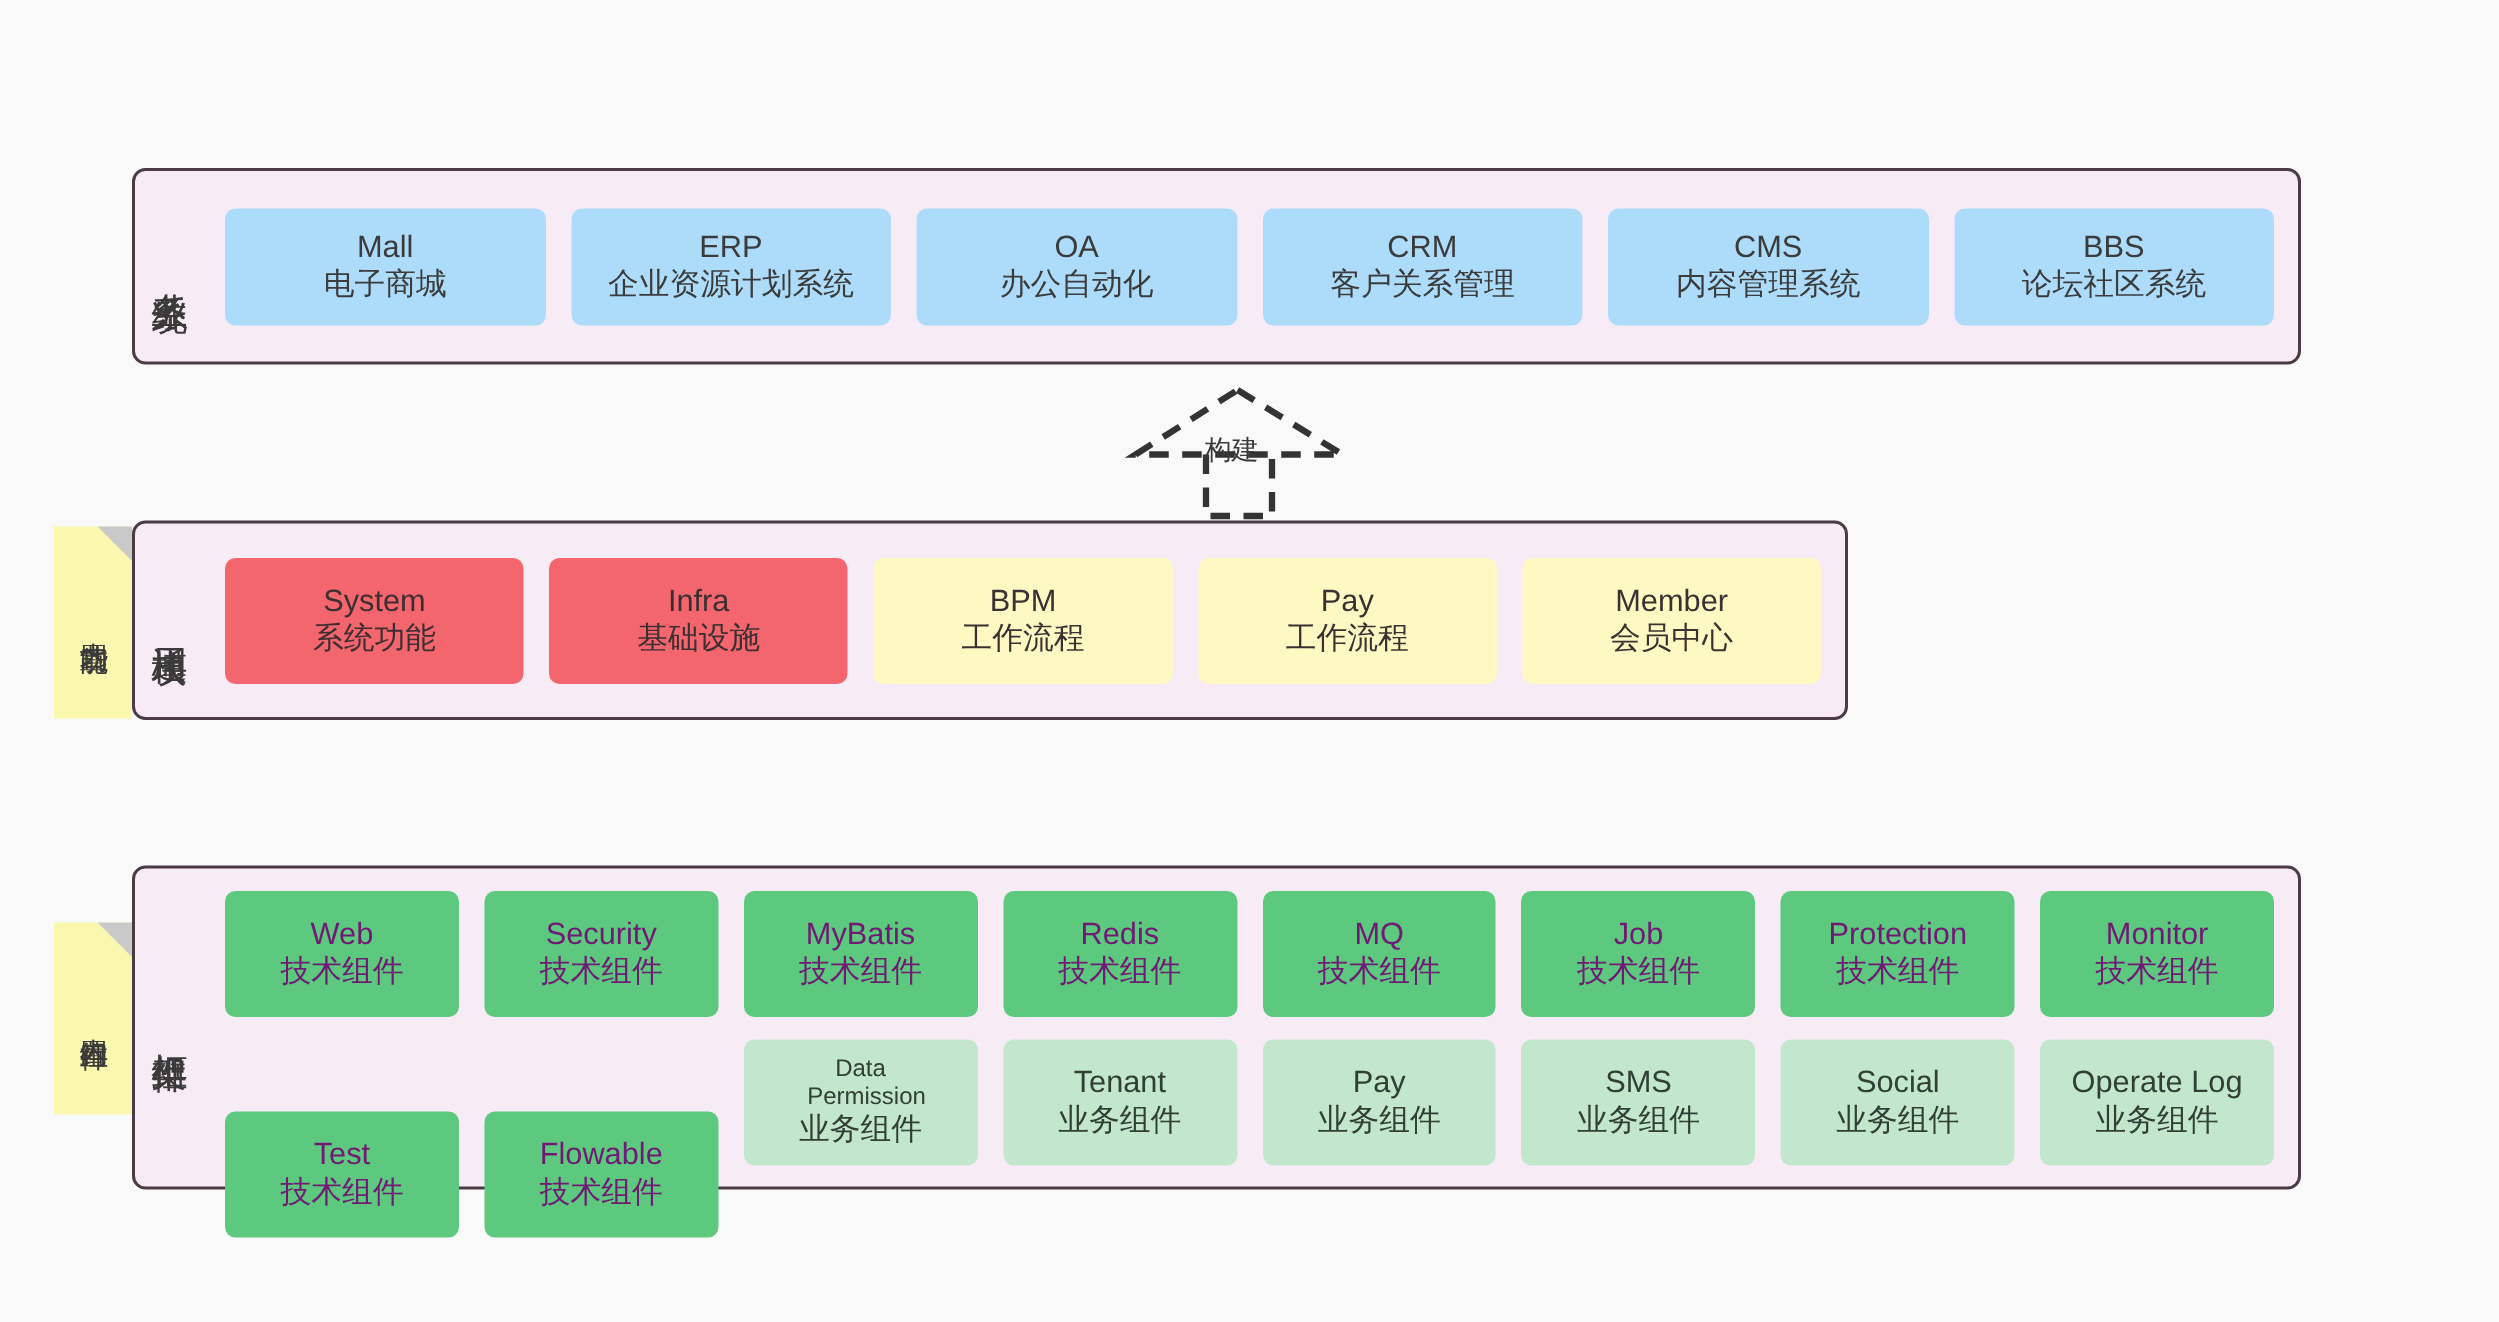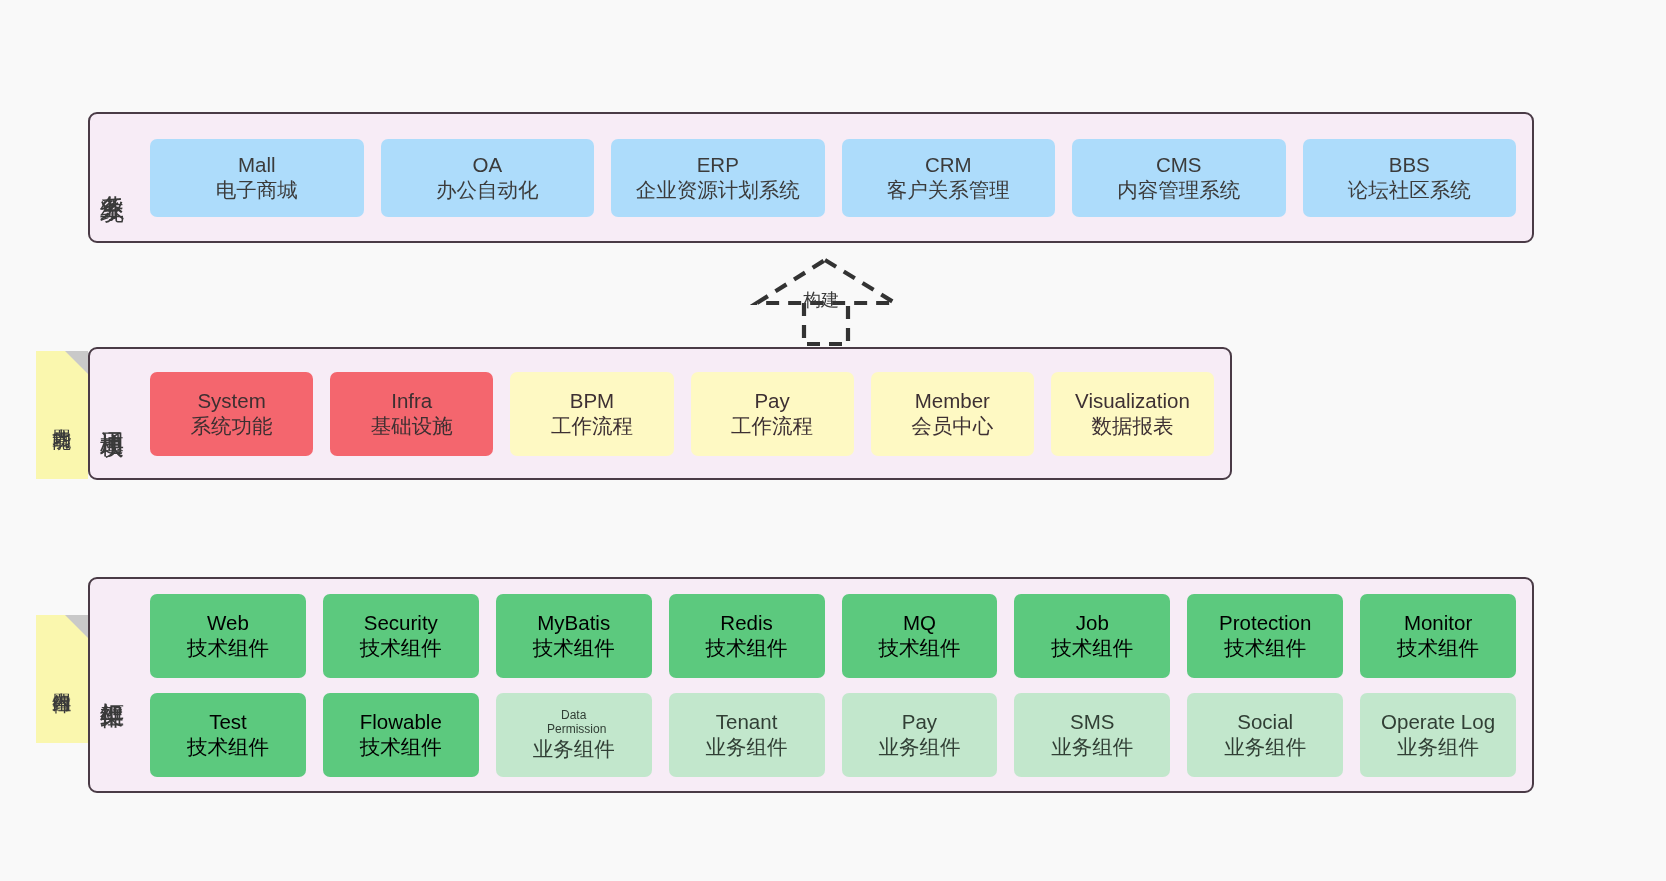--- a/index.html
+++ b/index.html
@@ -61,30 +61,30 @@
     flex-direction:column;
     align-items:center;
     justify-content:center;
     text-align:center;
     box-sizing:border-box;
     padding:6px 4px;
     line-height:1.2;
   }
   .node .t1{font-size:20.5px;}
   .node .t2{font-size:20.5px;}
-  .node.wrap .t1{font-size:12px;}
+  .node.wrap .t1{font-size:16px;}
 
   .h-sys{height:78px;}
   .h-mod{height:84px;}
   .h-cmp{height:84px;}
 
   .blue      {background:#ADDCFB;color:#3B3B3B;}
   .red       {background:#F4666E;color:#3D2F31;}
   .pink      {background:#fef9c3;color:#3D3033;}
-  .green     {background:#5CC97E;color:#000000;}
+  .green     {background:#5CC97E;color:#701a75;margin-top:48px;}
   .greenlight{background:#C2E7CC;color:#313F35;}
 
   
   .uml{position:absolute;}
   .uml svg{display:block;overflow:visible;}
   .uml-label{
     position:absolute;
     font-size:18px;
     color:#3A3A3A;
     background:transparent;
@@ -124,26 +124,26 @@
 
   <div class="layer" id="layer-0" style="left:88px;top:112px;width:1446px;height:131px;">
     <div class="layer-label">业务系统</div>
     <div class="layer-body">
       <div class="row">
         <div class="node blue h-sys">
           <span class="t1">Mall</span>
           <span class="t2">电子商城</span>
         </div>
         <div class="node blue h-sys">
+          <span class="t1">ERP</span>
+          <span class="t2">企业资源计划系统</span>
+        </div>
+        <div class="node blue h-sys">
           <span class="t1">OA</span>
           <span class="t2">办公自动化</span>
-        </div>
-        <div class="node blue h-sys">
-          <span class="t1">ERP</span>
-          <span class="t2">企业资源计划系统</span>
         </div>
         <div class="node blue h-sys">
           <span class="t1">CRM</span>
           <span class="t2">客户关系管理</span>
         </div>
         <div class="node blue h-sys">
           <span class="t1">CMS</span>
           <span class="t2">内容管理系统</span>
         </div>
         <div class="node blue h-sys">
@@ -179,24 +179,20 @@
           <span class="t2">工作流程</span>
         </div>
         <div class="node pink h-mod">
           <span class="t1">Pay</span>
           <span class="t2">工作流程</span>
         </div>
         <div class="node pink h-mod">
           <span class="t1">Member</span>
           <span class="t2">会员中心</span>
         </div>
-        <div class="node pink h-mod">
-          <span class="t1">Visualization</span>
-          <span class="t2">数据报表</span>
-        </div>
       </div>
     </div>
   </div>
 
 
   <div class="layer" id="layer-2" style="left:88px;top:577px;width:1446px;height:216px;">
     <div class="layer-label">框架组件</div>
     <div class="layer-body">
 
       <div class="row">

